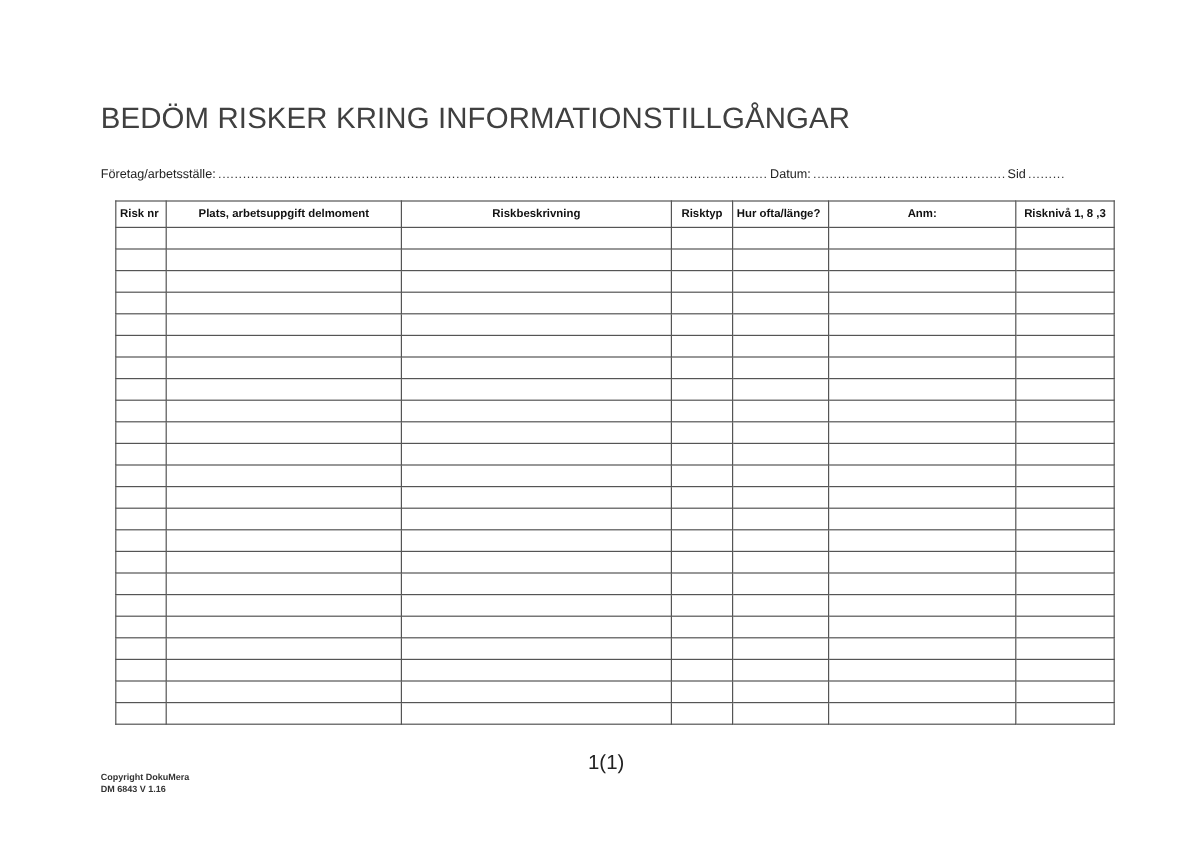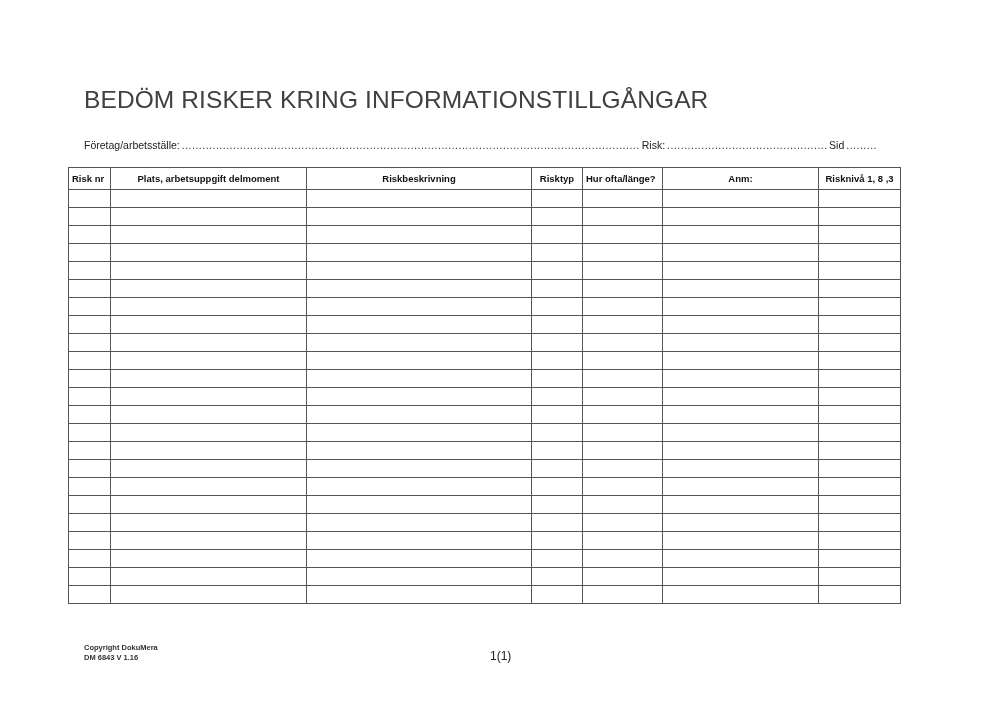--- a/index.html
+++ b/index.html
@@ -17,48 +17,48 @@
       font-size: 10.5px; color: #222; white-space: nowrap; display: flex; align-items: center;
     }
     .meta-line .lbl { flex: none; }
     .meta-line .dots {
       overflow: hidden; white-space: nowrap; color: #333; letter-spacing: 0.5px;
     }
     .dots.d1 { width: 458px; margin: 0 2px; }
     .dots.d2 { width: 160px; margin: 0 2px; }
     .dots.d3 { width: 30px; margin-left: 2px; }
     table.risk {
-      position: absolute; left: 68px; top: 167px;
+      position: absolute; left: 96px; top: 167px;
       border-collapse: collapse; table-layout: fixed; width: 832px;
     }
     table.risk th, table.risk td {
       border: 1px solid #555; padding: 0; box-sizing: border-box;
     }
     table.risk th {
       height: 22px; font-size: 9.5px; font-weight: bold; color: #111; 
       white-space: nowrap; overflow: hidden;
     }
     table.risk th.left { text-align: left; padding-left: 3px; }
     table.risk td { height: 18px; }
     .page-no {
-      position: absolute; left: 490px; top: 649px; font-size: 12px; color: #222;
+      position: absolute; left: 490px; top: 626px; font-size: 17px; color: #222;
     }
     .footer {
       position: absolute; left: 84px; top: 643px; font-size: 7.5px; color: #333; line-height: 10px; font-weight: bold;
     }
   </style>
 </head>
 <body>
 
 <div class="title">BEDÖM RISKER KRING INFORMATIONSTILLGÅNGAR</div>
 
 <div class="meta-line">
   <span class="lbl">Företag/arbetsställe:</span>
   <span class="dots d1">................................................................................................................................................................................................................................................................................................................</span>
-  <span class="lbl">Risk:</span>
+  <span class="lbl">Datum:</span>
   <span class="dots d2">................................................................................................................................................................................................................................................................................................................</span>
   <span class="lbl">Sid</span>
   <span class="dots d3">................................................................................................................................................................................................................................................................................................................</span>
 </div>
 
 <table class="risk">
   <colgroup id="cols">
       <col style="width: 42px;">
       <col style="width: 196px;">
       <col style="width: 225px;">

